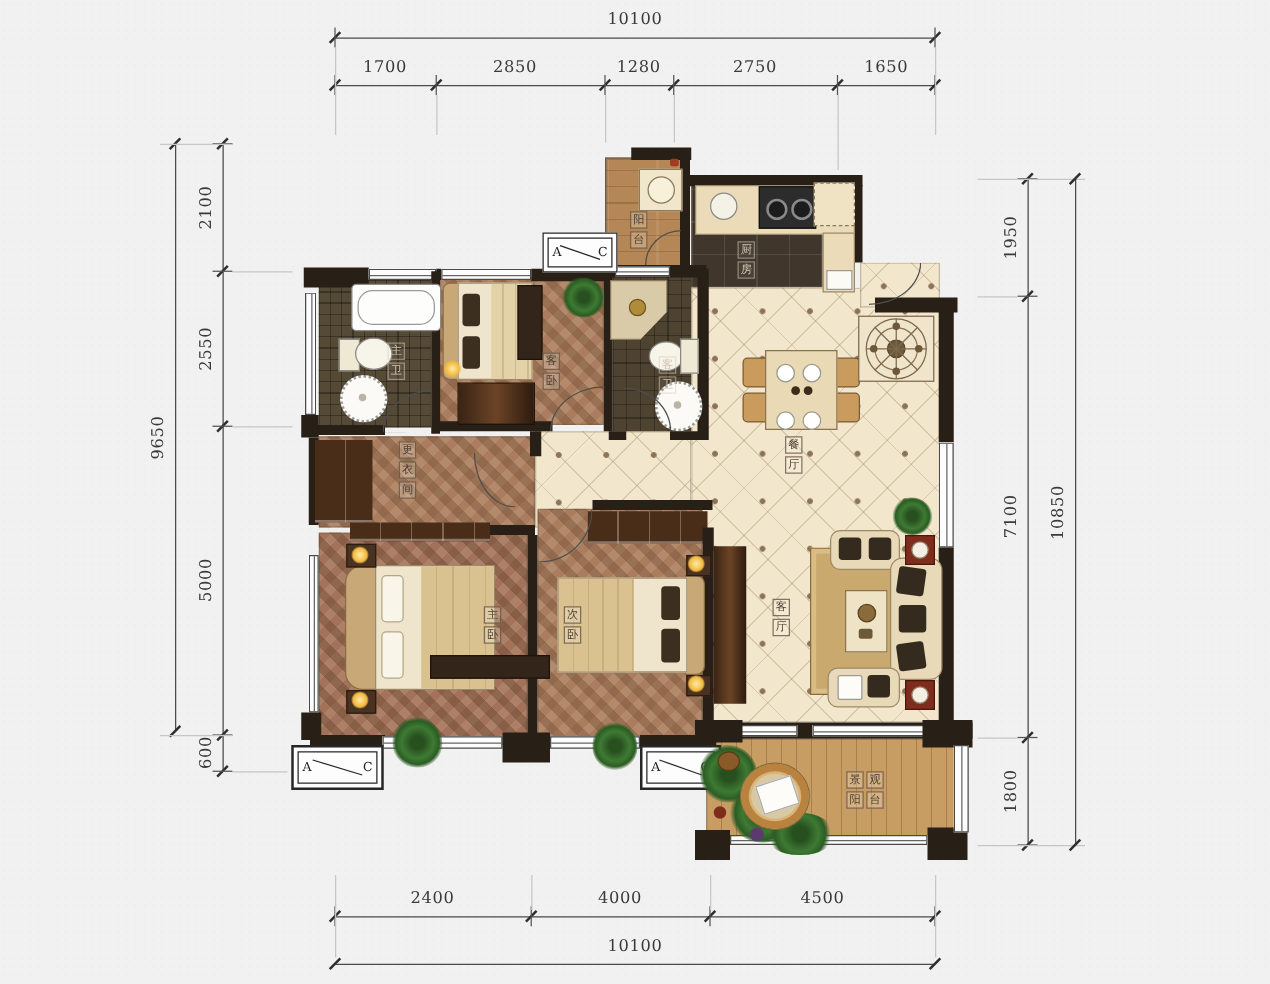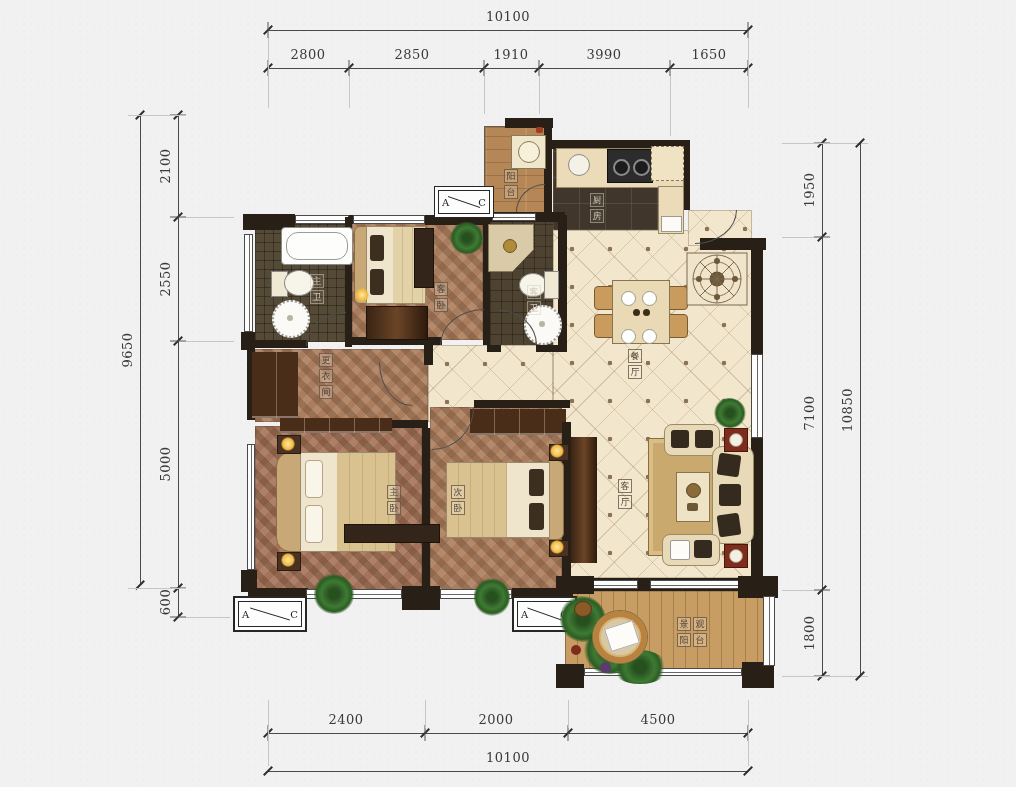--- a/index.html
+++ b/index.html
@@ -393,41 +393,41 @@
   <div class="ovv" style="left:484px;top:68px"></div>
     <div class="ovv" style="left:539px;top:68px"></div>
   <div class="ovv" style="left:670px;top:68px"></div>
     <div class="ovv" style="left:748px;top:68px"></div>
   <div class="ext" style="left:268px;top:38px;width:1px;height:70px"></div>
   <div class="ext" style="left:349px;top:76px;width:1px;height:32px"></div>
   <div class="ext" style="left:484px;top:76px;width:1px;height:38px"></div>
   <div class="ext" style="left:539px;top:76px;width:1px;height:38px"></div>
   <div class="ext" style="left:670px;top:76px;width:1px;height:60px"></div>
   <div class="ext" style="left:748px;top:38px;width:1px;height:70px"></div>
-  <span class="dlab" style="left:308px;top:54px">2800</span>
+  <span class="dlab" style="left:308px;top:54px">1700</span>
   <span class="dlab" style="left:412px;top:54px">2850</span>
-  <span class="dlab" style="left:511px;top:54px">1910</span>
-  <span class="dlab" style="left:604px;top:54px">3990</span>
+  <span class="dlab" style="left:511px;top:54px">1280</span>
+  <span class="dlab" style="left:604px;top:54px">2750</span>
   <span class="dlab" style="left:709px;top:54px">1650</span>
 
   <div class="dline" style="left:268px;top:733px;width:480px;height:1px"></div>
   <div class="tk" style="left:268px;top:733px"></div>
     <div class="tk" style="left:425px;top:733px"></div>
   <div class="tk" style="left:568px;top:733px"></div>
     <div class="tk" style="left:748px;top:733px"></div>
   <div class="ovv" style="left:268px;top:733px"></div>
     <div class="ovv" style="left:425px;top:733px"></div>
   <div class="ovv" style="left:568px;top:733px"></div>
     <div class="ovv" style="left:748px;top:733px"></div>
   <div class="ext" style="left:268px;top:700px;width:1px;height:66px"></div>
   <div class="ext" style="left:425px;top:700px;width:1px;height:28px"></div>
   <div class="ext" style="left:568px;top:700px;width:1px;height:28px"></div>
   <div class="ext" style="left:748px;top:700px;width:1px;height:66px"></div>
   <span class="dlab" style="left:346px;top:719px">2400</span>
-  <span class="dlab" style="left:496px;top:719px">2000</span>
+  <span class="dlab" style="left:496px;top:719px">4000</span>
   <span class="dlab" style="left:658px;top:719px">4500</span>
   <div class="dline" style="left:268px;top:771px;width:480px;height:1px"></div>
   <div class="tk" style="left:268px;top:771px"></div>
     <div class="tk" style="left:748px;top:771px"></div>
   <span class="dlab" style="left:508px;top:757px">10100</span>
 
   <div class="dline" style="left:140px;top:115px;width:1px;height:470px"></div>
   <div class="tk" style="left:140px;top:115px"></div>
     <div class="tk" style="left:140px;top:585px"></div>
   <span class="dlabv" style="left:127px;top:350px">9650</span>

